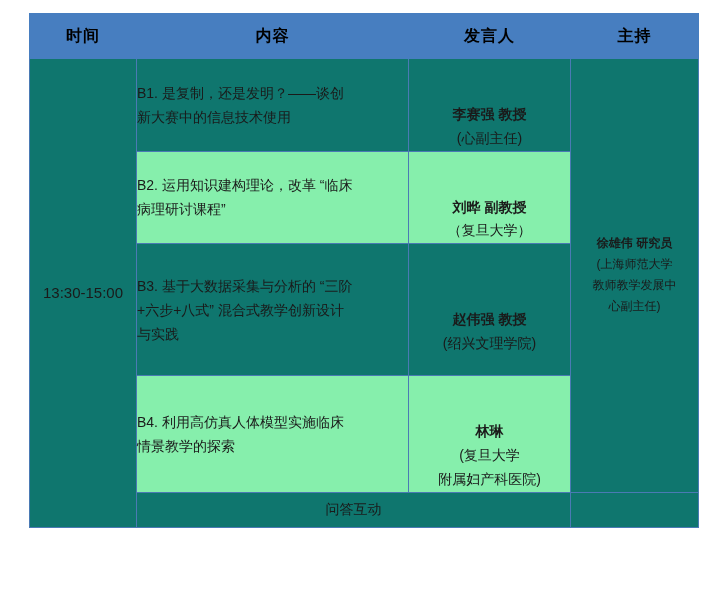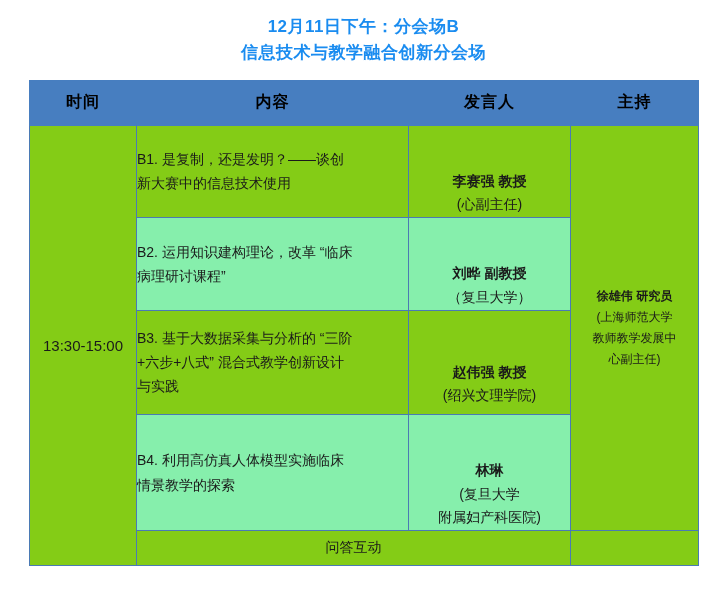--- a/index.html
+++ b/index.html
@@ -65,21 +65,21 @@
     letter-spacing: 1px;
   }
 
   
   col.c-time    { width: 107px; }
   col.c-content { width: 272px; }
   col.c-speaker { width: 162px; }
   col.c-host    { width: 128px; }
 
   
-  .fill-blue  { background: #84cc16; }
+  .fill-blue  { background: #0f766e; }
   .fill-white { background: #86efac; }
 
   .cell-time {
     text-align: center;
     font-size: 15px;
     color: #1a1a1a;
   }
   .cell-content {
     text-align: left;
     padding: 8px 14px 8px 14px;
@@ -115,32 +115,28 @@
   }
   .cell-qa {
     text-align: center;
     font-size: 14px;
     height: 34px;
     margin-top: 24px;
   }
 
   .r1 { height: 88px; }
   .r2 { height: 82px; }
-  .r3 { height: 104px; }
+  .r3 { height: 132px; }
   .r4 { height: 112px; }
 </style>
 </head>
 <body>
 
 <div id="page">
 
-  <div class="title-block">
-    <div class="title-line title-line-1">12月11日下午：分会场B</div>
-    <div class="title-line title-line-2">信息技术与教学融合创新分会场</div>
-  </div>
 
   <div class="table-wrap">
     <table class="agenda">
       <colgroup>
         <col class="c-time">
         <col class="c-content">
         <col class="c-speaker">
         <col class="c-host">
       </colgroup>
       <thead>

